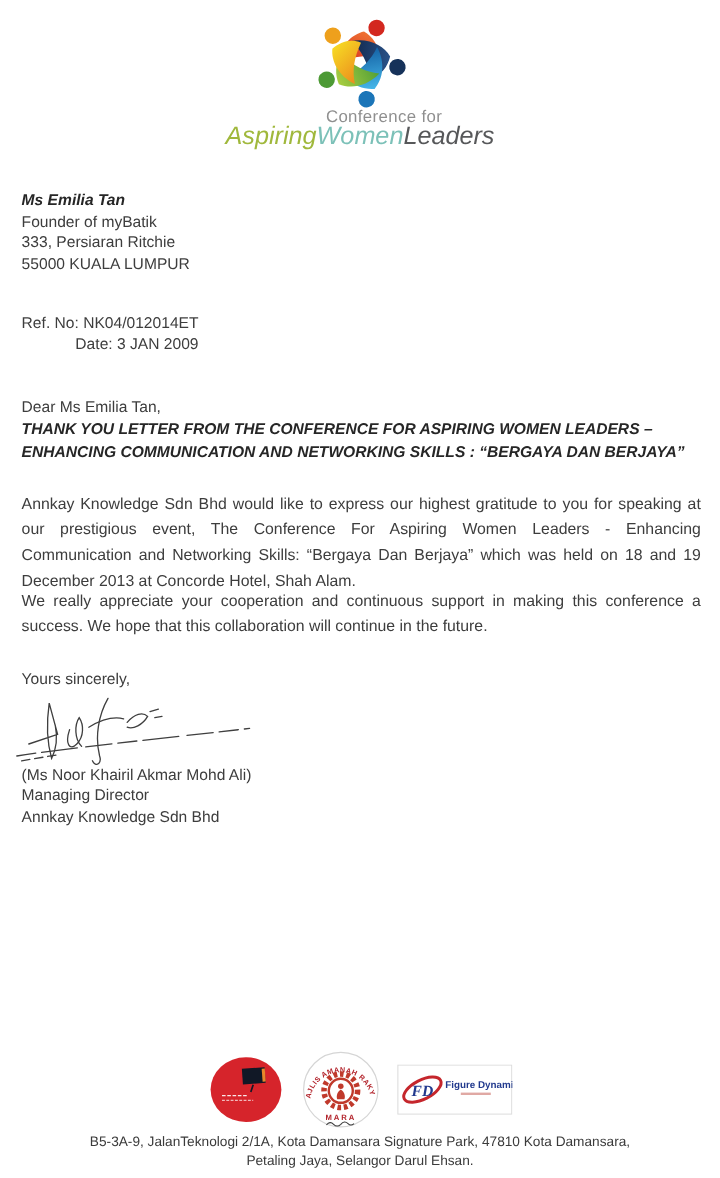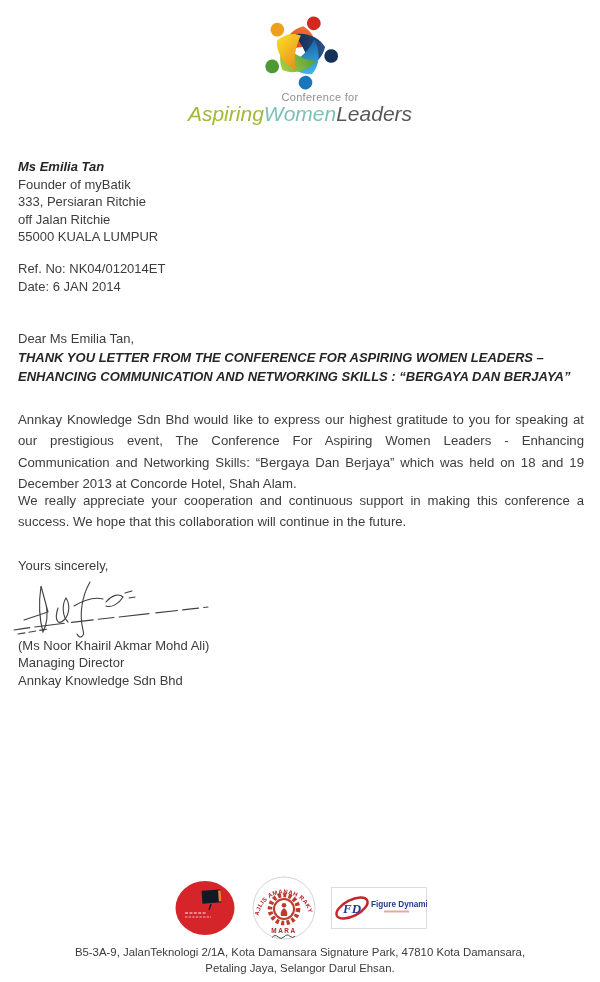--- a/index.html
+++ b/index.html
@@ -4,31 +4,31 @@
 <style>
   html,body { margin:0; padding:0; background:#ffffff; }
   .page {
     position:relative; width:600px; height:982px; margin:0 auto;
     background:#ffffff; overflow:hidden;
     font-family:"Liberation Sans", sans-serif; color:#3d3d3d;
   }
   
   .letterhead { position:absolute; top:8px; left:0; width:600px; text-align:center; }
   .logo-mark { display:block; margin:0 auto; }
-  .logo-tagline { font-size:11px; color:#8f8f8f; line-height:11px; letter-spacing:.3px;margin-left:40px; }
+  .logo-tagline { font-size:14px; color:#8f8f8f; line-height:11px; letter-spacing:.3px;margin-left:40px; }
   .wordmark { font-size:21px; line-height:22px; font-weight:normal; letter-spacing:0;font-style:italic; }
   .wm-aspiring { color:#a0b83c; }
   .wm-women   { color:#7cc1b8; }
   .wm-leaders { color:#57585a; }
 
   
   .recipient { position:absolute; top:158px; left:18px; font-size:13px; line-height:17.5px; }
   .recipient-name { font-weight:bold; color:#262626;font-style:italic; }
 
-  .meta { position:absolute; top:260px; left:18px; font-size:13px; line-height:18px; }
+  .meta { position:absolute; top:260px; left:18px; font-size:13px; line-height:18px;text-align:right; }
 
   .salutation { position:absolute; top:331px; left:18px; font-size:13px; }
 
   .subject { position:absolute; top:349px; left:18px; width:566px;
              font-size:13px; font-weight:bold; font-style:italic;
              line-height:18.5px; color:#262626; }
 
   .para { position:absolute; left:18px; width:566px; font-size:13.2px;
           line-height:21.3px; text-align:justify; margin:0; }
   .para-1 { top:409px; }
@@ -96,27 +96,26 @@
       </g>
     </svg>
     <div class="logo-tagline">Conference for</div>
     <div class="wordmark"><span class="wm-aspiring">Aspiring</span><span class="wm-women">Women</span><span class="wm-leaders">Leaders</span></div>
   </div>
 
   <div class="recipient">
     <div class="recipient-name">Ms Emilia Tan</div>
     <div>Founder of myBatik</div>
     <div>333, Persiaran Ritchie</div>
-    <div>off Jalan Ritchie</div>
     <div>55000 KUALA LUMPUR</div>
   </div>
 
   <div class="meta">
     <div>Ref. No: NK04/012014ET</div>
-    <div>Date: 6 JAN 2014</div>
+    <div>Date: 3 JAN 2009</div>
   </div>
 
   <div class="salutation">Dear Ms Emilia Tan,</div>
 
   <div class="subject">
     <div>THANK YOU LETTER FROM THE CONFERENCE FOR ASPIRING WOMEN LEADERS –</div>
     <div>ENHANCING COMMUNICATION AND NETWORKING SKILLS : “BERGAYA DAN BERJAYA”</div>
   </div>
 
   <p class="para para-1">Annkay Knowledge Sdn Bhd would like to express our highest gratitude to you for speaking at our prestigious event, The Conference For Aspiring Women Leaders - Enhancing Communication and Networking Skills: “Bergaya Dan Berjaya” which was held on 18 and 19 December 2013 at Concorde Hotel, Shah Alam.</p>

